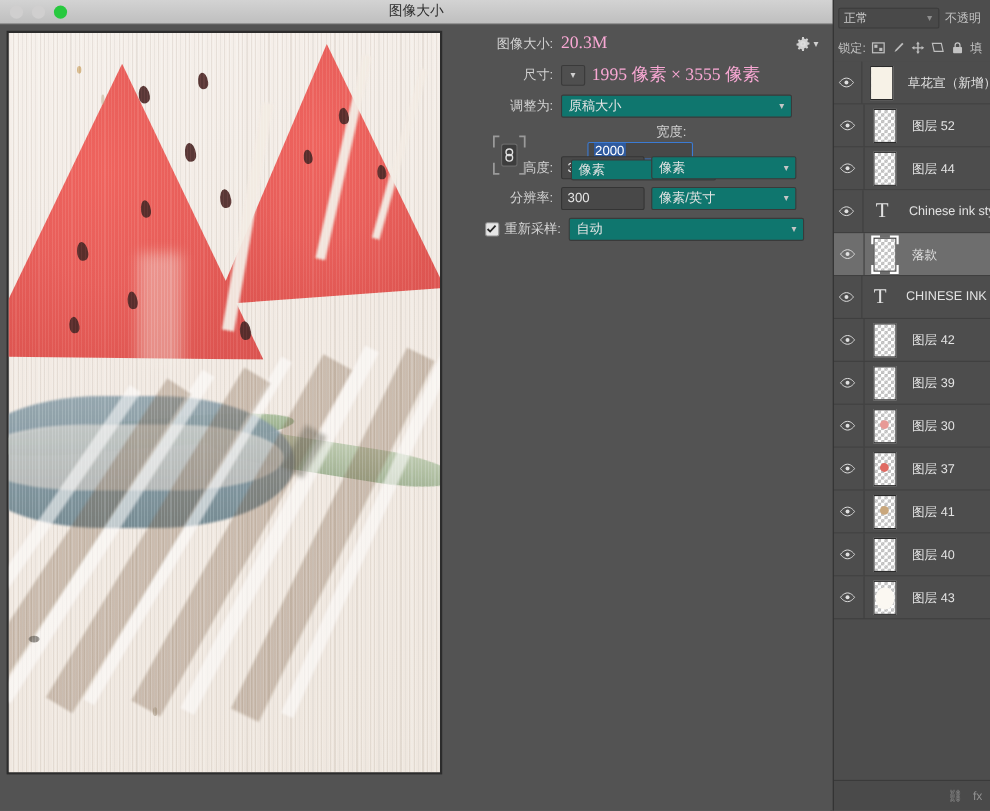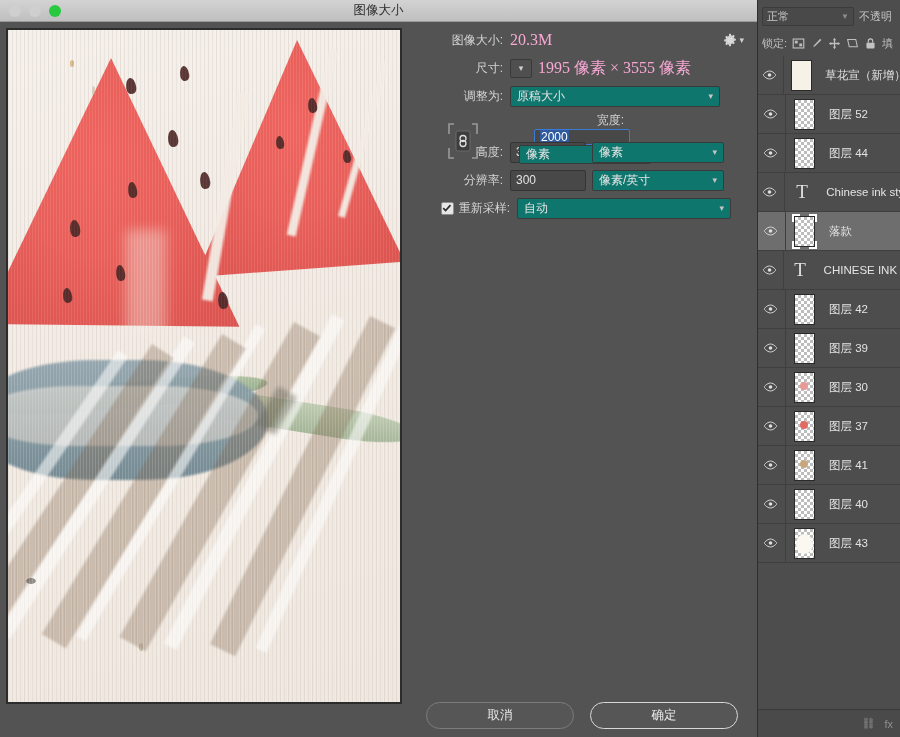--- a/index.html
+++ b/index.html
@@ -589,19 +589,15 @@
 
     <svg class="chain" viewBox="0 0 34 58">
       <path d="M8 12 H3 V22" fill="none" stroke="#9a9a9a" stroke-width="1.6"></path>
       <path d="M26 12 H31 V22" fill="none" stroke="#9a9a9a" stroke-width="1.6"></path>
       <path d="M8 46 H3 V36" fill="none" stroke="#9a9a9a" stroke-width="1.6"></path>
       <path d="M26 46 H31 V36" fill="none" stroke="#9a9a9a" stroke-width="1.6"></path>
       <rect x="10" y="19" width="14" height="20" rx="2" fill="#3d3d3d" stroke="#6a6a6a" stroke-width="1"></rect>
       <path d="M17 23.5 a3 3 0 0 1 0 6 a3 3 0 0 1 0 -6 M17 28.5 a3 3 0 0 1 0 6 a3 3 0 0 1 0 -6" fill="none" stroke="#e0e0e0" stroke-width="1.3"></path>
     </svg>
 
-    <div class="buttons">
-      <div class="btn">取消</div>
-      <div class="btn primary">确定</div>
-    </div>
 
   </div>
 </div>
 
 </body></html>

